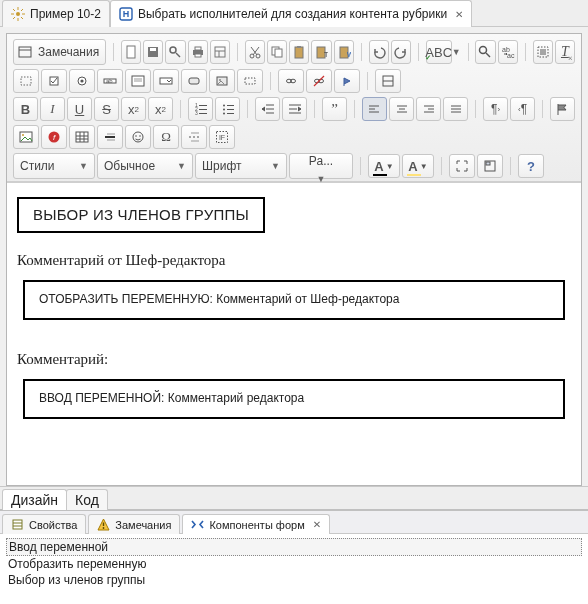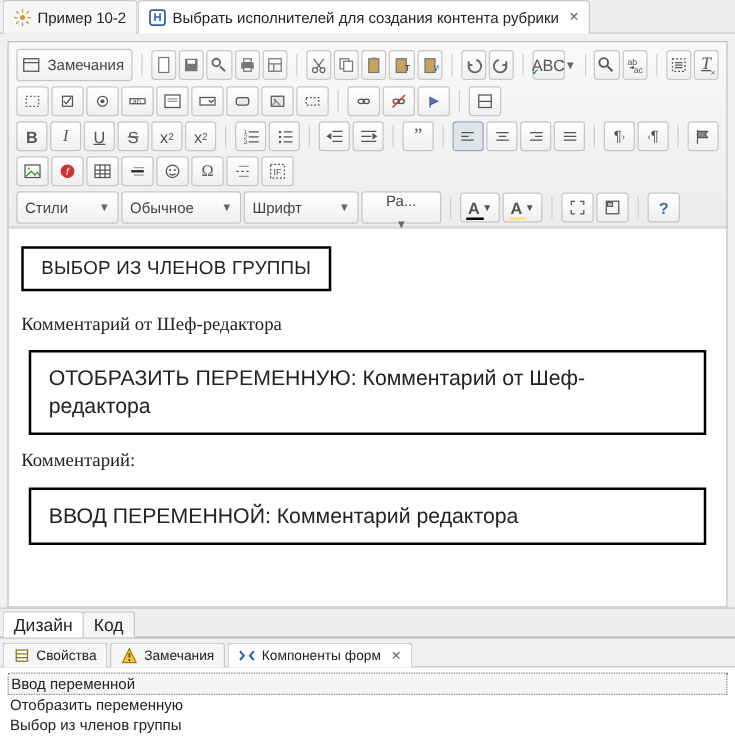--- a/index.html
+++ b/index.html
@@ -124,21 +124,21 @@
     border: 2px solid #000;
     padding: 6px 14px;
     font-family: Arial, sans-serif;
     font-size: 15px;
     letter-spacing: .2px;
   }
   .big-boxed {
     border: 2px solid #000;
     padding: 10px 14px;
     font-family: Arial, sans-serif;
-    font-size: 17px;
+    font-size: 12px;
     margin: 10px 6px;
   }
 
   
   .mode-tabs {
     display: flex;
     align-items: flex-end;
     height: 22px;
     background: #eeeeee;
     border-top: 1px solid #c8c8c8;
@@ -641,21 +641,21 @@
       <div class="ck-btn" style="font-weight:700;color:#4a6aa5;">?</div>
     </div>
   </div>
 
   <div class="doc-area">
     <div class="row1">
       <span class="boxed">ВЫБОР ИЗ ЧЛЕНОВ ГРУППЫ</span>
     </div>
     <div style="margin-bottom:10px;font-family:Liberation Serif, serif;">Комментарий от Шеф-редактора</div>
     <div class="big-boxed">ОТОБРАЗИТЬ ПЕРЕМЕННУЮ: Комментарий от Шеф-редактора</div>
-    <div style="margin:12px 0 6px 0;">Комментарий:</div>
+    <div style="margin:30px 0 6px 0;">Комментарий:</div>
     <div class="big-boxed">ВВОД ПЕРЕМЕННОЙ: Комментарий редактора</div>
   </div>
 </div>
 
 <div class="mode-tabs">
   <div class="mode-tab active">Дизайн</div>
   <div class="mode-tab">Код</div>
 </div>
 
 <div class="lower">

